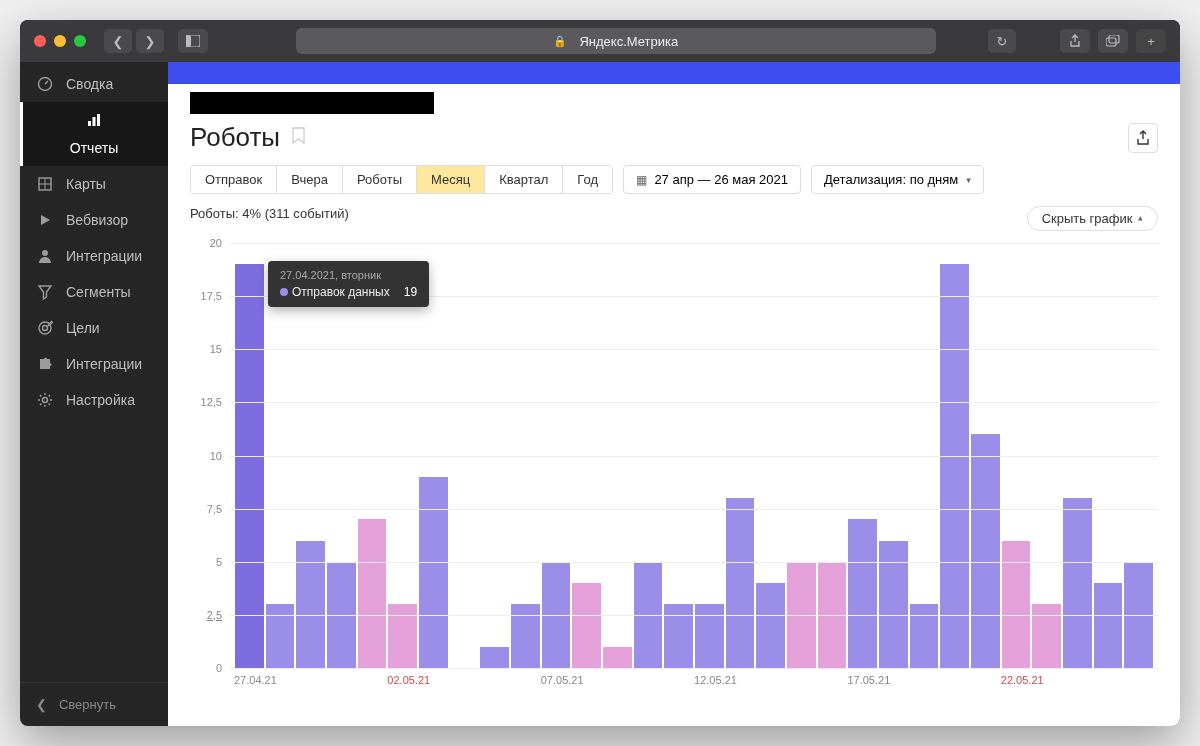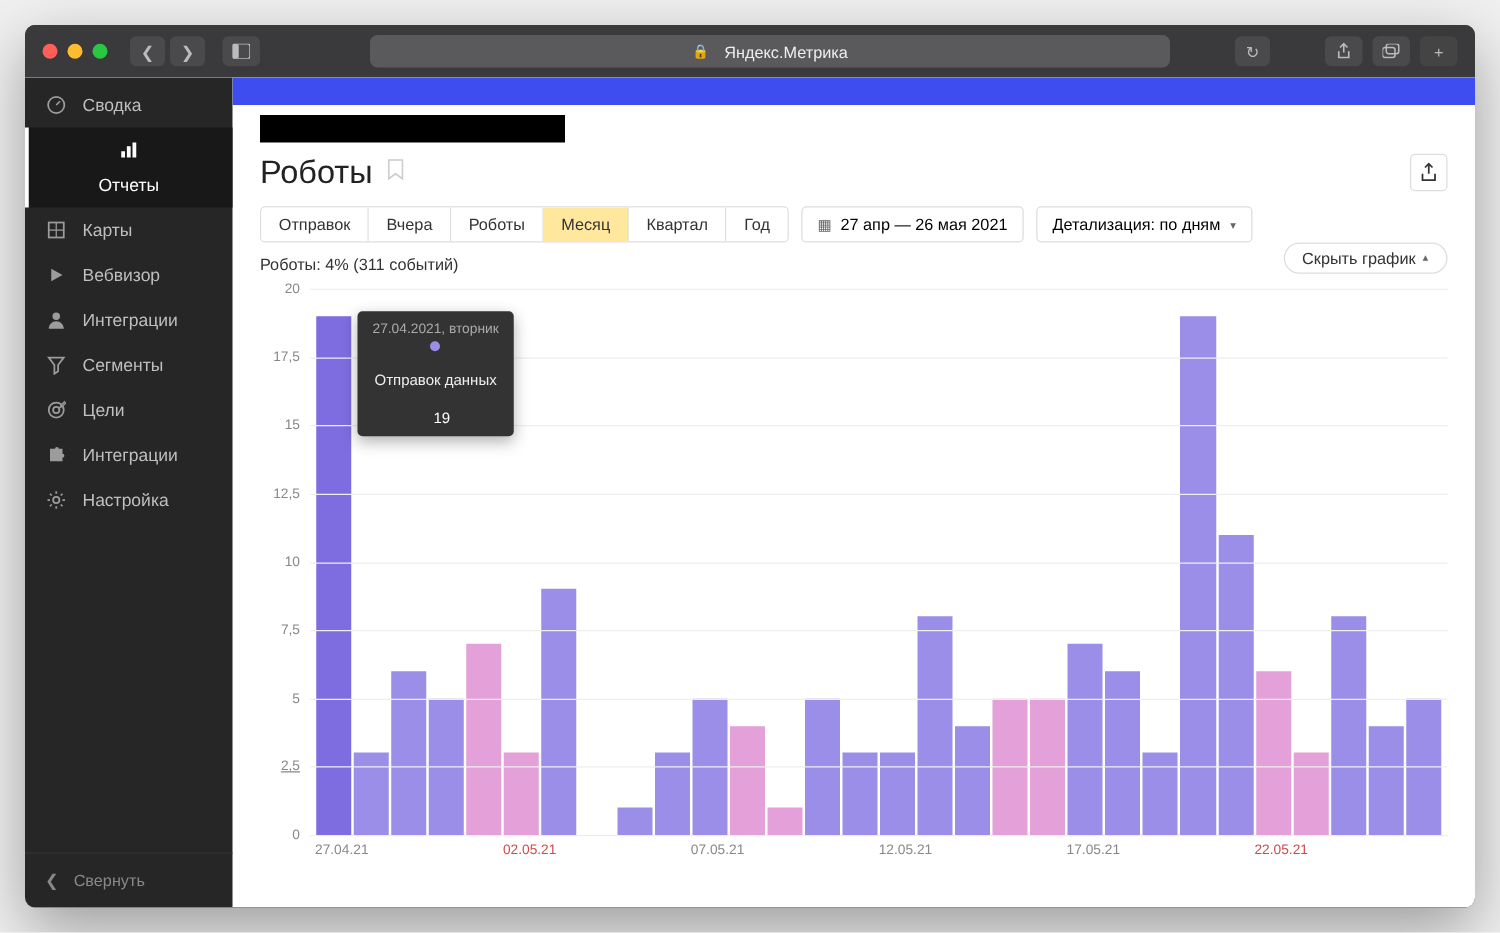--- a/index.html
+++ b/index.html
@@ -13,21 +13,21 @@
   .nav-arrows{display:flex;gap:4px;margin-right:14px;}
   .nav-arrows .tb-btn{width:28px;}
   .sidebar-btn{width:30px;margin-right:auto;}
   .urlbar{flex:1; max-width:640px; background:#5a5a5c; border-radius:6px; height:26px; display:flex; align-items:center; justify-content:center; gap:12px; color:#eee; font-size:13px; margin:0 auto;}
   .url-lock{font-size:11px;}
   .reload{width:28px;margin-left:8px;}
   .right-tb{display:flex;gap:8px;margin-left:auto;}
   .right-tb .tb-btn{width:30px;}
   .plusbtn{width:22px;background:#444;}
   .app { flex:1; display:flex; background:#fff; overflow:hidden; }
-  .side { width:166px; background:#262626; color:#ccc; display:flex; flex-direction:column; padding-top:4px; font-size:14px; }
+  .side { width:148px; background:#262626; color:#ccc; display:flex; flex-direction:column; padding-top:4px; font-size:14px; }
   .side-item { display:flex; align-items:center; gap:12px; padding:10px 16px; cursor:pointer; color:#bfbfbf; }
   .side-item.active{ color:#fff; background:#181818; position:relative;flex-direction:column; }
   .side-item.active::before{content:'';position:absolute;left:0;top:0;bottom:0;width:3px;background:#fff;}
   .side-icon{width:18px;display:flex;align-items:center;justify-content:center;color:#9c9c9c;font-size:15px;}
   .side-item.active .side-icon{color:#fff;}
   .side-spacer{flex:1;}
   .side-collapse{display:flex;align-items:center;gap:12px;padding:14px 16px;color:#888;font-size:13px;border-top:1px solid #333;}
   .main{flex:1;display:flex;flex-direction:column;overflow:hidden;}
   .blue-bar{height:22px;background:#3d4df0;}
   .header-strip{padding:8px 22px 0 22px;}
@@ -38,36 +38,36 @@
   .bm-icon{color:#ccc;font-size:17px;}
   .export-btn{width:30px;height:30px;border:1px solid #ddd;border-radius:4px;display:flex;align-items:center;justify-content:center;margin-left:auto;cursor:pointer;}
   .toolbar{display:flex;gap:10px;margin-top:12px;align-items:center;}
   .seg{display:flex;border:1px solid #ddd;border-radius:4px;overflow:hidden;}
   .seg-btn{padding:6px 14px;font-size:13px;color:#333;background:#fff;border-right:1px solid #ddd;cursor:pointer;}
   .seg-btn:last-child{border-right:none;}
   .seg-btn.active{background:#ffe89e;}
   .dd{border:1px solid #ddd;border-radius:4px;padding:6px 12px;font-size:13px;display:flex;align-items:center;gap:8px;cursor:pointer;background:#fff;}
   .cal-icon{font-size:12px;color:#666;letter-spacing:-1px;}
   .chev-down{font-size:9px;color:#666;}
-  .stats-row{display:flex;align-items:flex-end;margin-top:0;font-size:13px;color:#333;}
+  .stats-row{display:flex;align-items:flex-start;margin-top:12px;font-size:13px;color:#333;}
   .hide-chart{margin-left:auto;border:1px solid #ddd;border-radius:14px;padding:4px 14px;font-size:13px;display:flex;align-items:center;gap:6px;cursor:pointer;background:#fff;}
   .chart-wrap{flex:1;position:relative;margin-top:12px;padding-left:40px;padding-bottom:30px;}
   .chart{position:relative;width:100%;height:100%;}
   .grid-line{position:absolute;left:0;right:0;border-top:1px solid #eee;}
   .y-tick{position:absolute;right:100%;padding-right:8px;font-size:11px;color:#888;transform:translateY(-50%);}
   .bars{position:absolute;left:0;right:0;bottom:0;top:0;display:flex;align-items:flex-end;gap:0;justify-content:space-around;padding:0 4px;}
   .bar{flex:1;margin:0 1px;background:#9a8ee8;}
   .bar.weekend{background:#e4a0d8;}
   .bar.highlight{background:#7d6de0;}
   .x-labels{position:absolute;left:0;right:0;top:100%;display:flex;justify-content:space-around;padding:0 4px;margin-top:6px;}
   .x-lab{font-size:11px;color:#888;flex:1;text-align:center;min-width:0;}
   .x-lab.red{color:#d04a4a;}
   .tooltip{position:absolute;background:#333;color:#eee;border-radius:4px;padding:8px 12px;font-size:12px;pointer-events:none;white-space:nowrap;box-shadow:0 4px 12px rgba(0,0,0,.3);z-index:5;}
   .tt-date{color:#aaa;margin-bottom:4px;font-size:11px;}
-  .tt-row{display:flex;align-items:center;gap:16px;flex-direction:column;}
+  .tt-row{display:flex;align-items:center;gap:4px;}
   .tt-dot{width:8px;height:8px;border-radius:50%;background:#9a8ee8;}
   .tt-val{margin-left:10px;color:#fff;}
 </style>
 </head>
 <body>
 
 <div class="mac-window">
   <div class="titlebar">
     <div class="traffic">
       <div class="tl r"></div>

